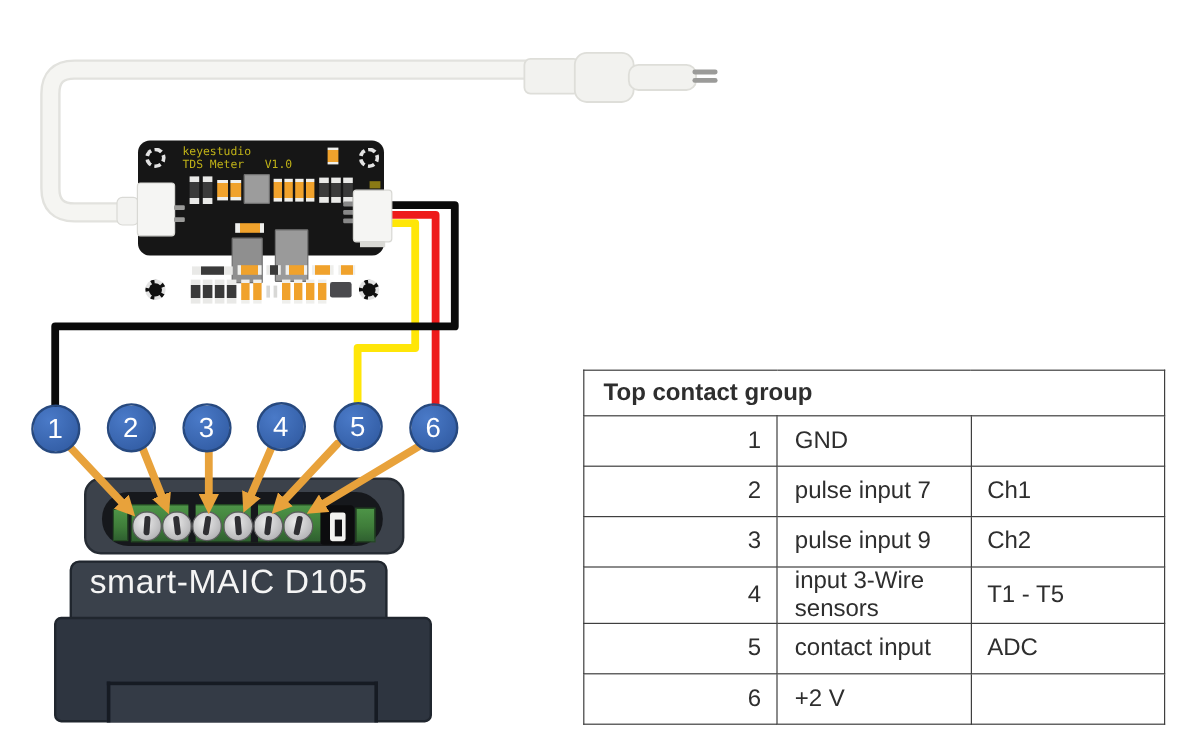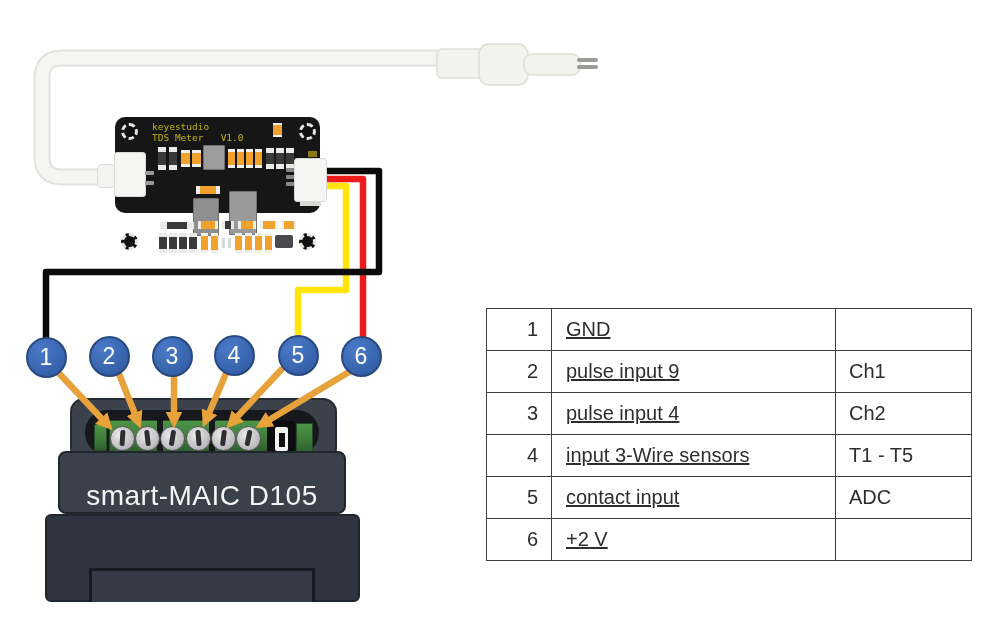--- a/index.html
+++ b/index.html
@@ -41,44 +41,44 @@
   .tb-gap { background:#16181c; z-index:1; }
   .screw { width:25px; height:25px; border-radius:50%;
            background:radial-gradient(circle at 40% 35%, #ececec, #b9b9bb 70%, #8f8f93 100%);
            border:1.5px solid #5c5c5e; z-index:1; display:flex; align-items:center; justify-content:center; }
   .screw-slot { width:5px; height:16px; background:#2f2f33; border-radius:2px; }
   .slot-module { left:267px; top:421px; width:28px; height:33px; background:#0c0c0e;
                  border-radius:3px; z-index:1; }
   .slot-insert { left:275px; top:427px; width:13px; height:24px; background:#f2f2f0;
                  border-radius:2px; z-index:1; }
   .slot-inner  { left:279px; top:433px; width:6px; height:14px; background:#101012; z-index:1; }
-  .d105-mid { left:58px; top:451px; width:288px; height:63px; background:#3a414b;
+  .d105-mid { left:58px; top:467px; width:265px; height:63px; background:#3a414b;
               border:2px solid #20262e; border-radius:8px; z-index:1;
-              display:flex; align-items:flex-end; justify-content:center; }
+              display:flex; align-items:flex-start; justify-content:center; }
   .d105-label { color:#f4f4f4; font-size:28px; font-weight:400; letter-spacing:0.5px; }
   .d105-bottom { left:45px; top:514px; width:315px; height:88px; background:#2e3540;
                  border:2px solid #20262e; border-radius:6px; z-index:1; }
   .d105-panel { left:89px; top:568px; width:226px; height:34px; background:#343b46;
                 border:3px solid #161b23; border-bottom:none; z-index:1; }
 
   
   .pin-circle { width:41px; height:41px; border-radius:50%;
                 background:radial-gradient(circle at 35% 30%, #4a7ac8, #3560a8 75%);
                 border:2.5px solid #27497f; color:#fff; font-size:23px;
                 display:flex; align-items:center; justify-content:center; z-index:4; }
 
   
   .contact-table { left:486px; top:308px; width:485px; border-collapse:collapse;
                    z-index:1; table-layout:fixed; color:#2e2e2e; }
   .contact-table th, .contact-table td { border:1.5px solid #3f3f3f; font-size:20px;
                    font-weight:400; vertical-align:middle; }
   .contact-table th { text-align:left; font-weight:700; padding-left:16px; height:38px; }
   .contact-table td { height:42px; }
   .col-num { width:65px; text-align:right; padding-right:13px; }
-  .col-desc { width:284px; padding-left:14px;text-decoration:underline; }
+  .col-desc { width:284px; padding-left:14px; }
   .col-tag { width:136px; padding-left:13px; }
 </style>
 </head>
 <body>
 
 <div id="canvas">
 
   <div class="abs pcb">
     <div class="abs pcb-hole" style="left:6px; top:6px;"></div>
     <div class="abs pcb-hole" style="left:184px; top:6px;"></div>
@@ -217,33 +217,36 @@
     </div>
   <div class="abs pin-circle" style="left:277.5px; top:334.5px;">
       <span>5</span>
     </div>
   <div class="abs pin-circle" style="left:340.5px; top:335.5px;">
       <span>6</span>
     </div>
 
   <table class="abs contact-table">
     <tbody>
+        <tr>
+      <th colspan="3">Top contact group</th>
+    </tr>
     <tr>
       <td class="col-num">1</td>
       <td class="col-desc">GND</td>
       <td class="col-tag"></td>
     </tr>
     <tr>
       <td class="col-num">2</td>
+      <td class="col-desc">pulse input 7</td>
+      <td class="col-tag">Ch1</td>
+    </tr>
+    <tr>
+      <td class="col-num">3</td>
       <td class="col-desc">pulse input 9</td>
-      <td class="col-tag">Ch1</td>
-    </tr>
-    <tr>
-      <td class="col-num">3</td>
-      <td class="col-desc">pulse input 4</td>
       <td class="col-tag">Ch2</td>
     </tr>
     <tr>
       <td class="col-num">4</td>
       <td class="col-desc">input 3-Wire sensors</td>
       <td class="col-tag">T1 - T5</td>
     </tr>
     <tr>
       <td class="col-num">5</td>
       <td class="col-desc">contact input</td>

